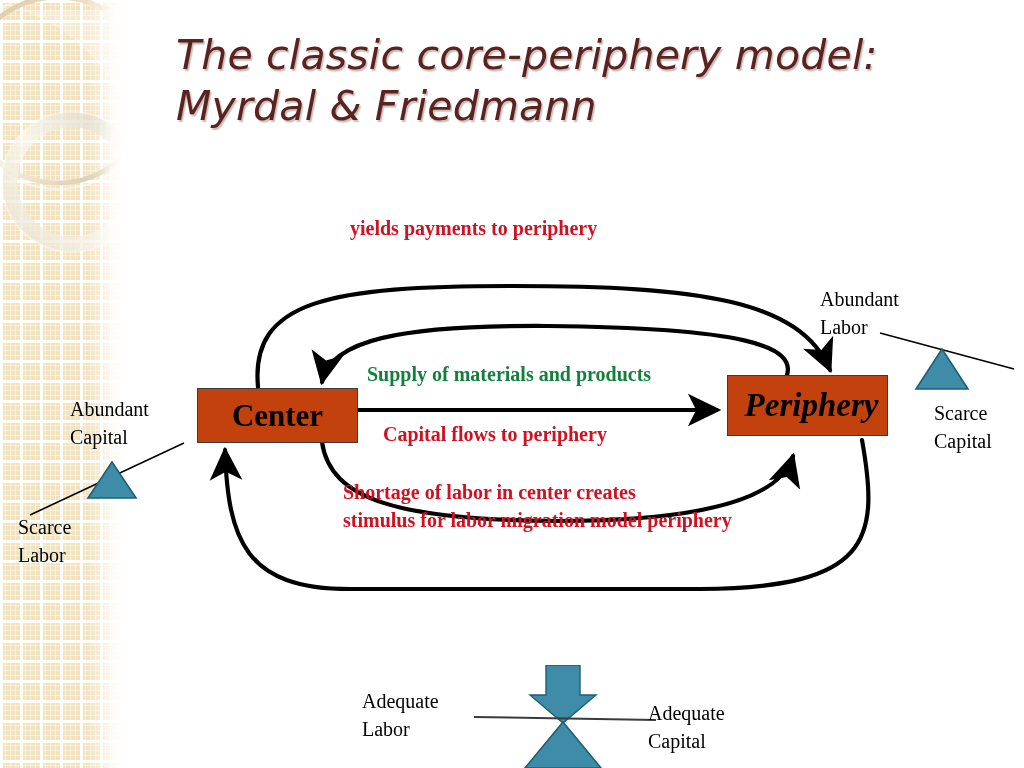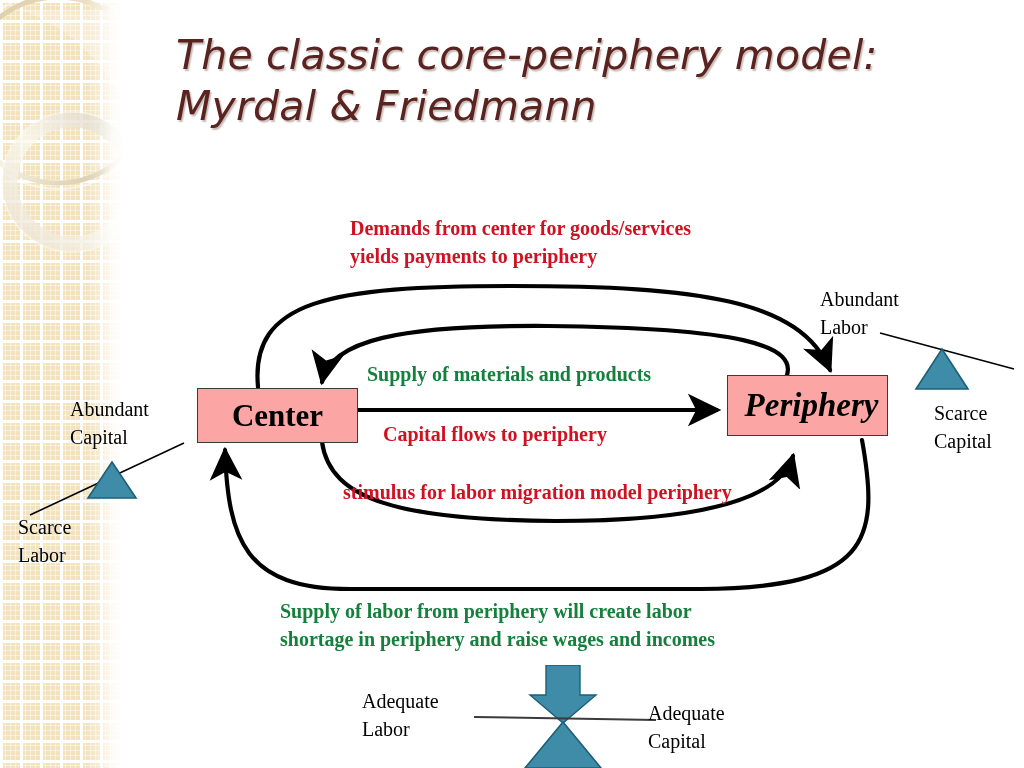--- a/index.html
+++ b/index.html
@@ -70,21 +70,21 @@
   #diagram {
     position: absolute;
     left: 0; top: 0;
     width: 1024px; height: 768px;
   }
 
   
   .node-box {
     position: absolute;
     border: 1.5px solid #3a3a3a;
-    background: #fca5a5;
+    background: #c2410c;
     box-sizing: border-box;
     display: flex;
     align-items: center;
     justify-content: center;
     font-weight: bold;
     color: #000000;
     white-space: nowrap;
   }
   #node-center {
     left: 197px; top: 388px;
@@ -183,40 +183,36 @@
   </svg>
 
   <div class="node-box" id="node-center">
     <span class="node-label">Center</span>
   </div>
   <div class="node-box" id="node-periphery">
     <span class="node-label">Periphery</span>
   </div>
 
   <div class="flow-label red" id="label-demands">
-    <div>Demands from center for goods/services</div>
     <div>yields payments to periphery</div>
   </div>
 
   <div class="flow-label black" id="label-supply-mp">
     <div>Supply of materials and products</div>
   </div>
 
   <div class="flow-label red" id="label-capital">
     <div>Capital flows to periphery</div>
   </div>
 
   <div class="flow-label red" id="label-shortage">
+    <div>Shortage of labor in center creates</div>
     <div>stimulus for labor migration model periphery</div>
   </div>
 
-  <div class="flow-label black" id="label-supply-lab">
-    <div>Supply of labor from periphery will create labor</div>
-    <div>shortage in periphery and raise wages and incomes</div>
-  </div>
 
   <div class="scale" id="scale-left">
     <svg width="190" height="180" viewBox="0 0 190 180">
       <line x1="12" y1="120" x2="166" y2="48" stroke="#000000" stroke-width="1.6"></line>
       <polygon points="94,67 118,103 70,103" fill="#3e8ca8" stroke="#1d5f78" stroke-width="1.6"></polygon>
     </svg>
     <div class="scale-text" style="left: 52px; top: 0px;">
       <div>Abundant</div>
       <div>Capital</div>
     </div>

